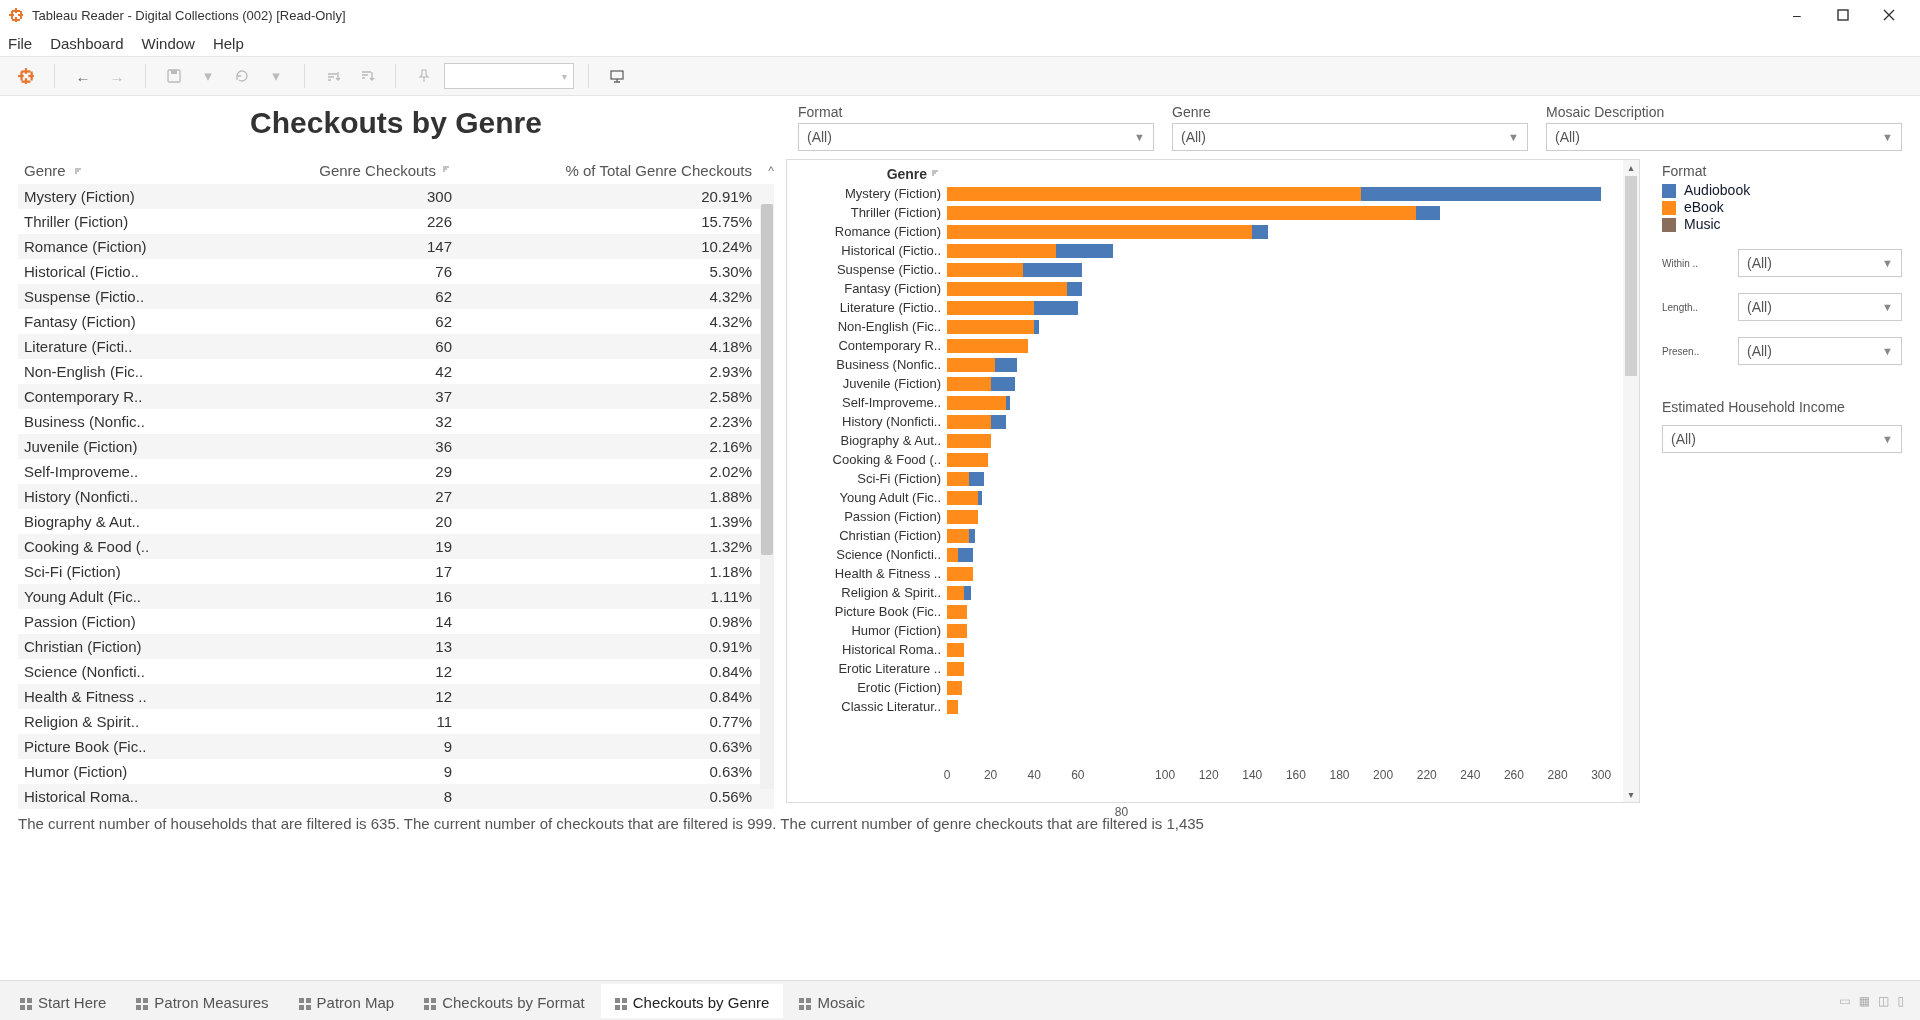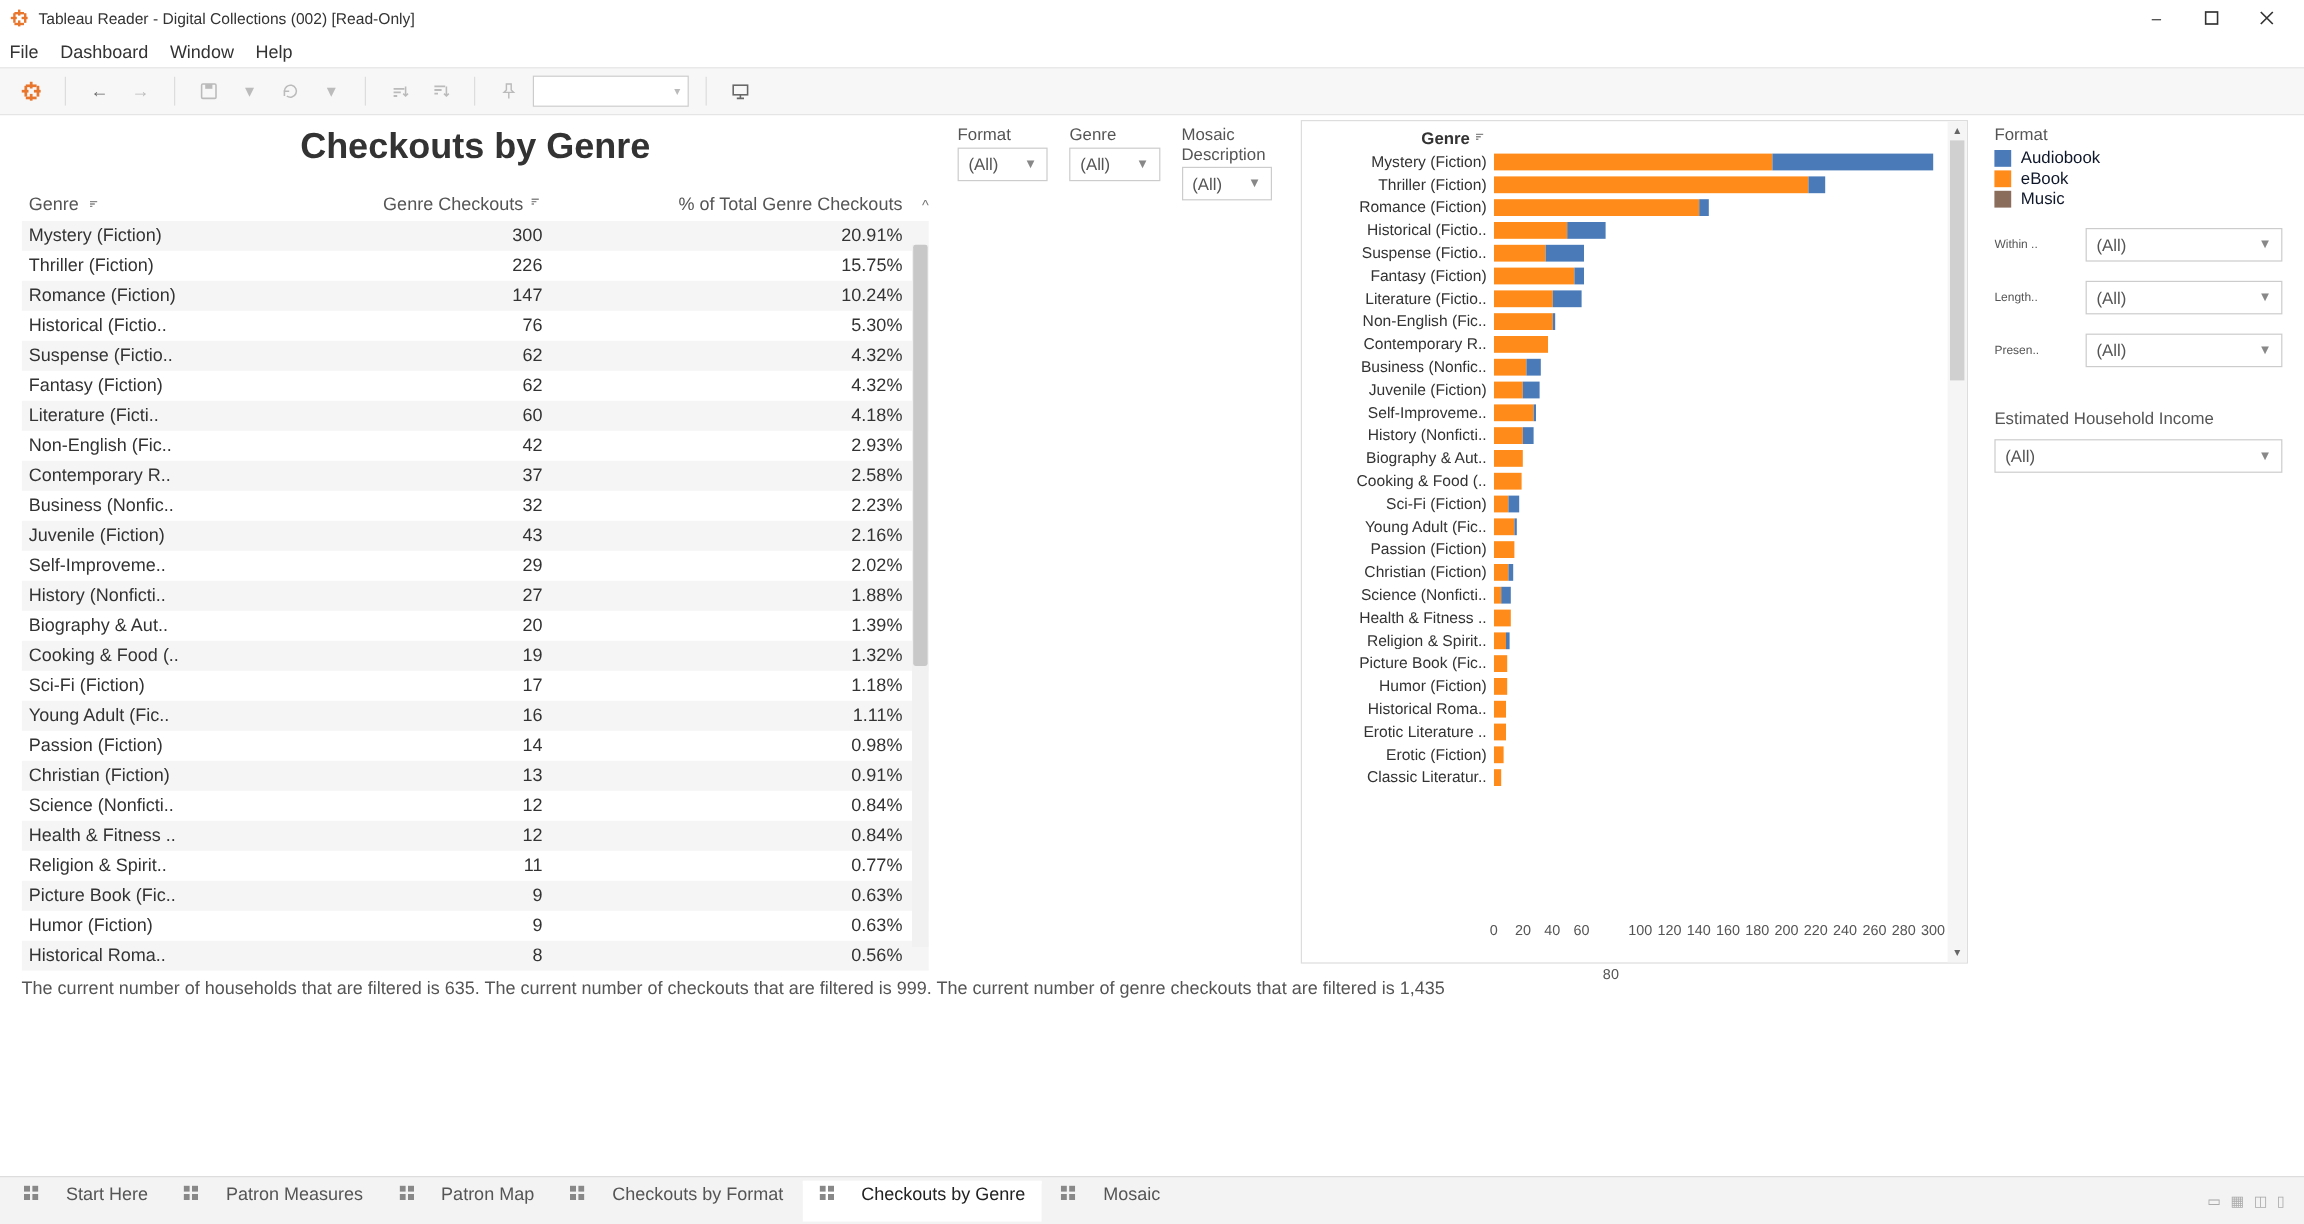--- a/index.html
+++ b/index.html
@@ -84,21 +84,21 @@
 .side-filter { display: flex; align-items: center; gap: 6px; margin-top: 6px; }
 .side-filter .lbl { width: 70px; font-size: 10px; color: #555; white-space: nowrap; overflow: hidden; text-overflow: ellipsis; }
 .side-filter .sel { flex: 1; }
 .side-long-label { font-size: 14px; color: #555; margin-top: 24px; }
 
 
 .status-text { padding: 6px 18px; font-size: 15px; color: #555; }
 
 
 .sheet-tabs { position: absolute; left: 0; right: 0; bottom: 0; height: 40px; background: #f3f3f3; border-top: 1px solid #ddd; display: flex; align-items: center; padding: 0 6px; gap: 2px; }
-.sheet-tab { height: 34px; padding: 0 14px; display: flex; align-items: flex-start; gap: 23px; font-size: 15px; color: #555; border-top: 3px solid transparent; background: #f3f3f3; cursor: default; }
+.sheet-tab { height: 34px; padding: 0 14px; display: flex; align-items: center; gap: 6px; font-size: 15px; color: #555; border-top: 3px solid transparent; background: #f3f3f3; cursor: default; }
 .sheet-tab .tabicon { width: 12px; height: 12px; display: inline-block; }
 .tabicon svg { width: 12px; height: 12px; }
 .sheet-tab.active { background: #fff; border-top: 3px solid #fff; color: #222; font-weight: 400; }
 .sheet-tabs .spacer2 { flex: 1; }
 .mini-icons { display: flex; gap: 8px; padding-right: 10px; color: #aaa; font-size: 12px; }
 </style>
 </head>
 <body>
 
 <div class="titlebar">
@@ -276,21 +276,21 @@
               <span class="c">37</span>
               <span class="p">2.58%</span>
             </div>
             <div class="row">
               <span class="g">Business (Nonfic..</span>
               <span class="c">32</span>
               <span class="p">2.23%</span>
             </div>
             <div class="row">
               <span class="g">Juvenile (Fiction)</span>
-              <span class="c">43</span>
+              <span class="c">36</span>
               <span class="p">2.16%</span>
             </div>
             <div class="row">
               <span class="g">Self-Improveme..</span>
               <span class="c">29</span>
               <span class="p">2.02%</span>
             </div>
             <div class="row">
               <span class="g">History (Nonficti..</span>
               <span class="c">27</span>
@@ -356,21 +356,21 @@
               <span class="c">8</span>
               <span class="p">0.56%</span>
             </div>
           </div>
         <div class="vscroll">
           <div class="thumb" style="top:0;height:60%;"></div>
         </div>
       </div>
     </div>
 
-    <div style="flex:1;display:flex;">
+    <div style="flex:1;display:flex;flex-direction:column;">
       <div class="filters-row">
         <div class="filter-block">
           <div class="filter-label">Format</div>
           <div class="filter-select">
             <span>(All)</span>
               <span class="chev">▼</span>
           </div>
         </div>
         <div class="filter-block">
           <div class="filter-label">Genre</div>

